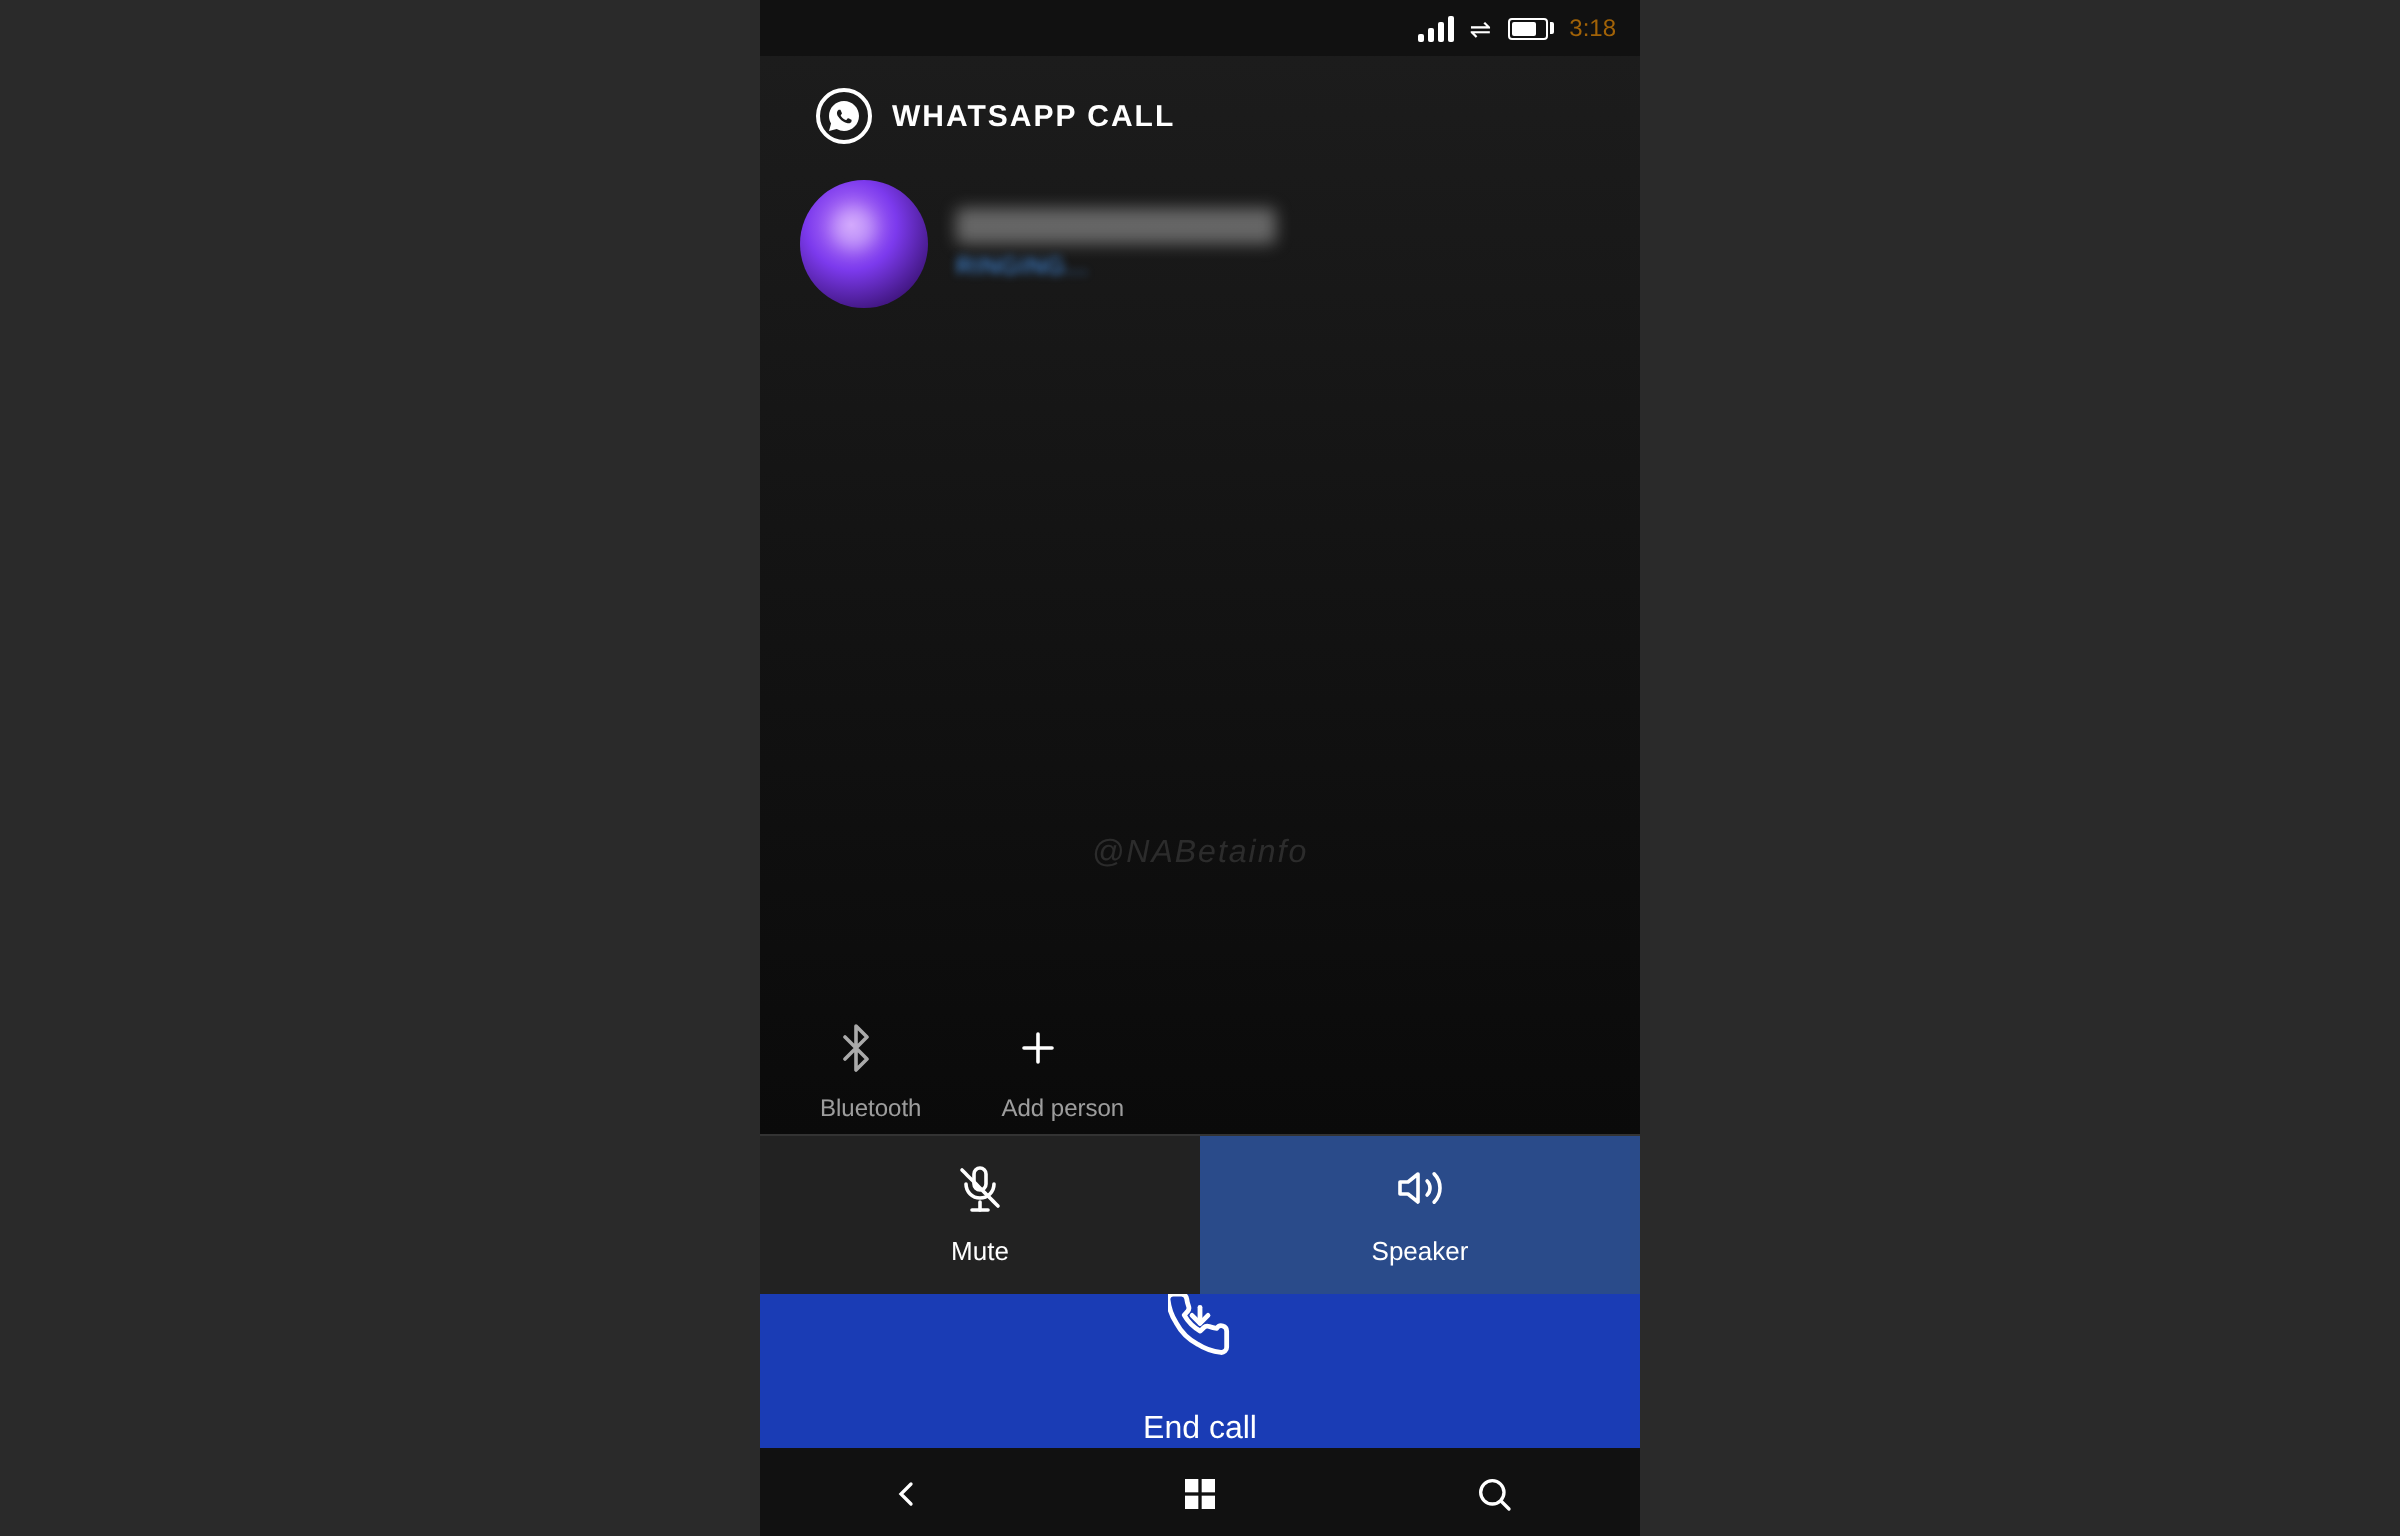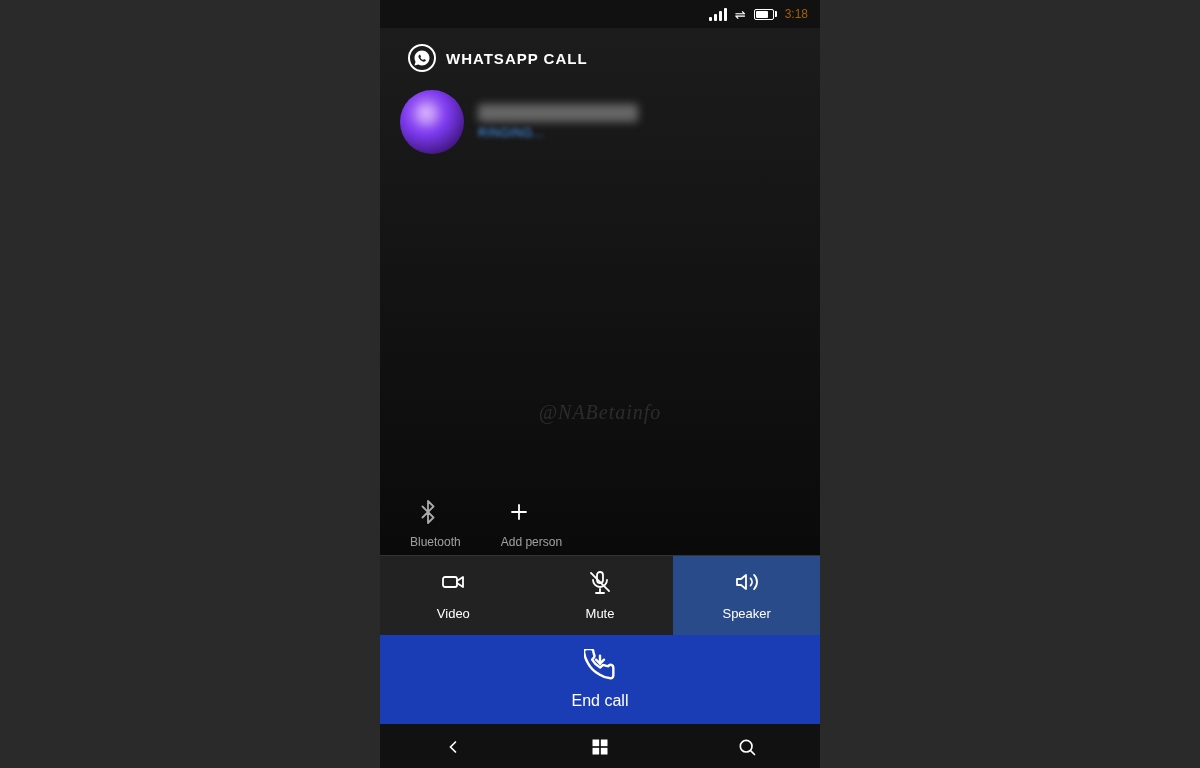--- a/index.html
+++ b/index.html
@@ -143,30 +143,29 @@
       flex: 1;
       display: flex;
       align-items: flex-end;
       justify-content: center;
       padding-bottom: 20px;
       position: relative;
     }
 
     .watermark {
       color: rgba(255,255,255,0.12);
-      font-size: 20px;
+      font-size: 16px;
       font-style: italic;
       font-weight: 300;
       letter-spacing: 1px;
       position: absolute;
       bottom: 60px;
       left: 50%;
       transform: translateX(-50%);
       white-space: nowrap;
-      font-family: Liberation Serif, serif;
     }
 
     
     .quick-actions {
       display: flex;
       justify-content: flex-start;
       gap: 40px;
       padding: 10px 20px 6px 30px;
       align-items: center;
     }
@@ -231,23 +230,22 @@
       font-weight: 400;
     }
 
     
     .end-call-btn {
       background: #1a3cb5;
       display: flex;
       flex-direction: column;
       align-items: center;
       justify-content: center;
-      padding: 14px;
       cursor: pointer;
-      gap: 4px;
+      gap: 20px;
       border: none;
       width: 100%;
     }
 
     .end-call-icon {
       color: #fff;
       font-size: 26px;
     }
 
     .end-call-label {
@@ -401,29 +399,20 @@
             <line x1="5" y1="12" x2="19" y2="12"></line>
           </svg>
         </div>
         <span class="quick-action-label">Add person</span>
       </div>
     </div>
   </div>
 
   <div class="action-buttons">
 
-    <button class="action-btn">
-      <span class="action-btn-icon">
-        <svg class="icon-svg" viewBox="0 0 24 24">
-          <rect x="2" y="7" width="14" height="10" rx="2" ry="2"></rect>
-          <polyline points="16 11 22 7 22 17 16 13"></polyline>
-        </svg>
-      </span>
-      <span class="action-btn-label">Video</span>
-    </button>
 
     <button class="action-btn">
       <span class="action-btn-icon">
         <svg class="icon-svg" viewBox="0 0 24 24">
           <rect x="9" y="2" width="6" height="11" rx="3"></rect>
           <path d="M5 10a7 7 0 0014 0"></path>
           <line x1="12" y1="19" x2="12" y2="23"></line>
           <line x1="8" y1="23" x2="16" y2="23"></line>
           <line x1="3" y1="3" x2="21" y2="21" stroke-dasharray="2 0"></line>
         </svg>

